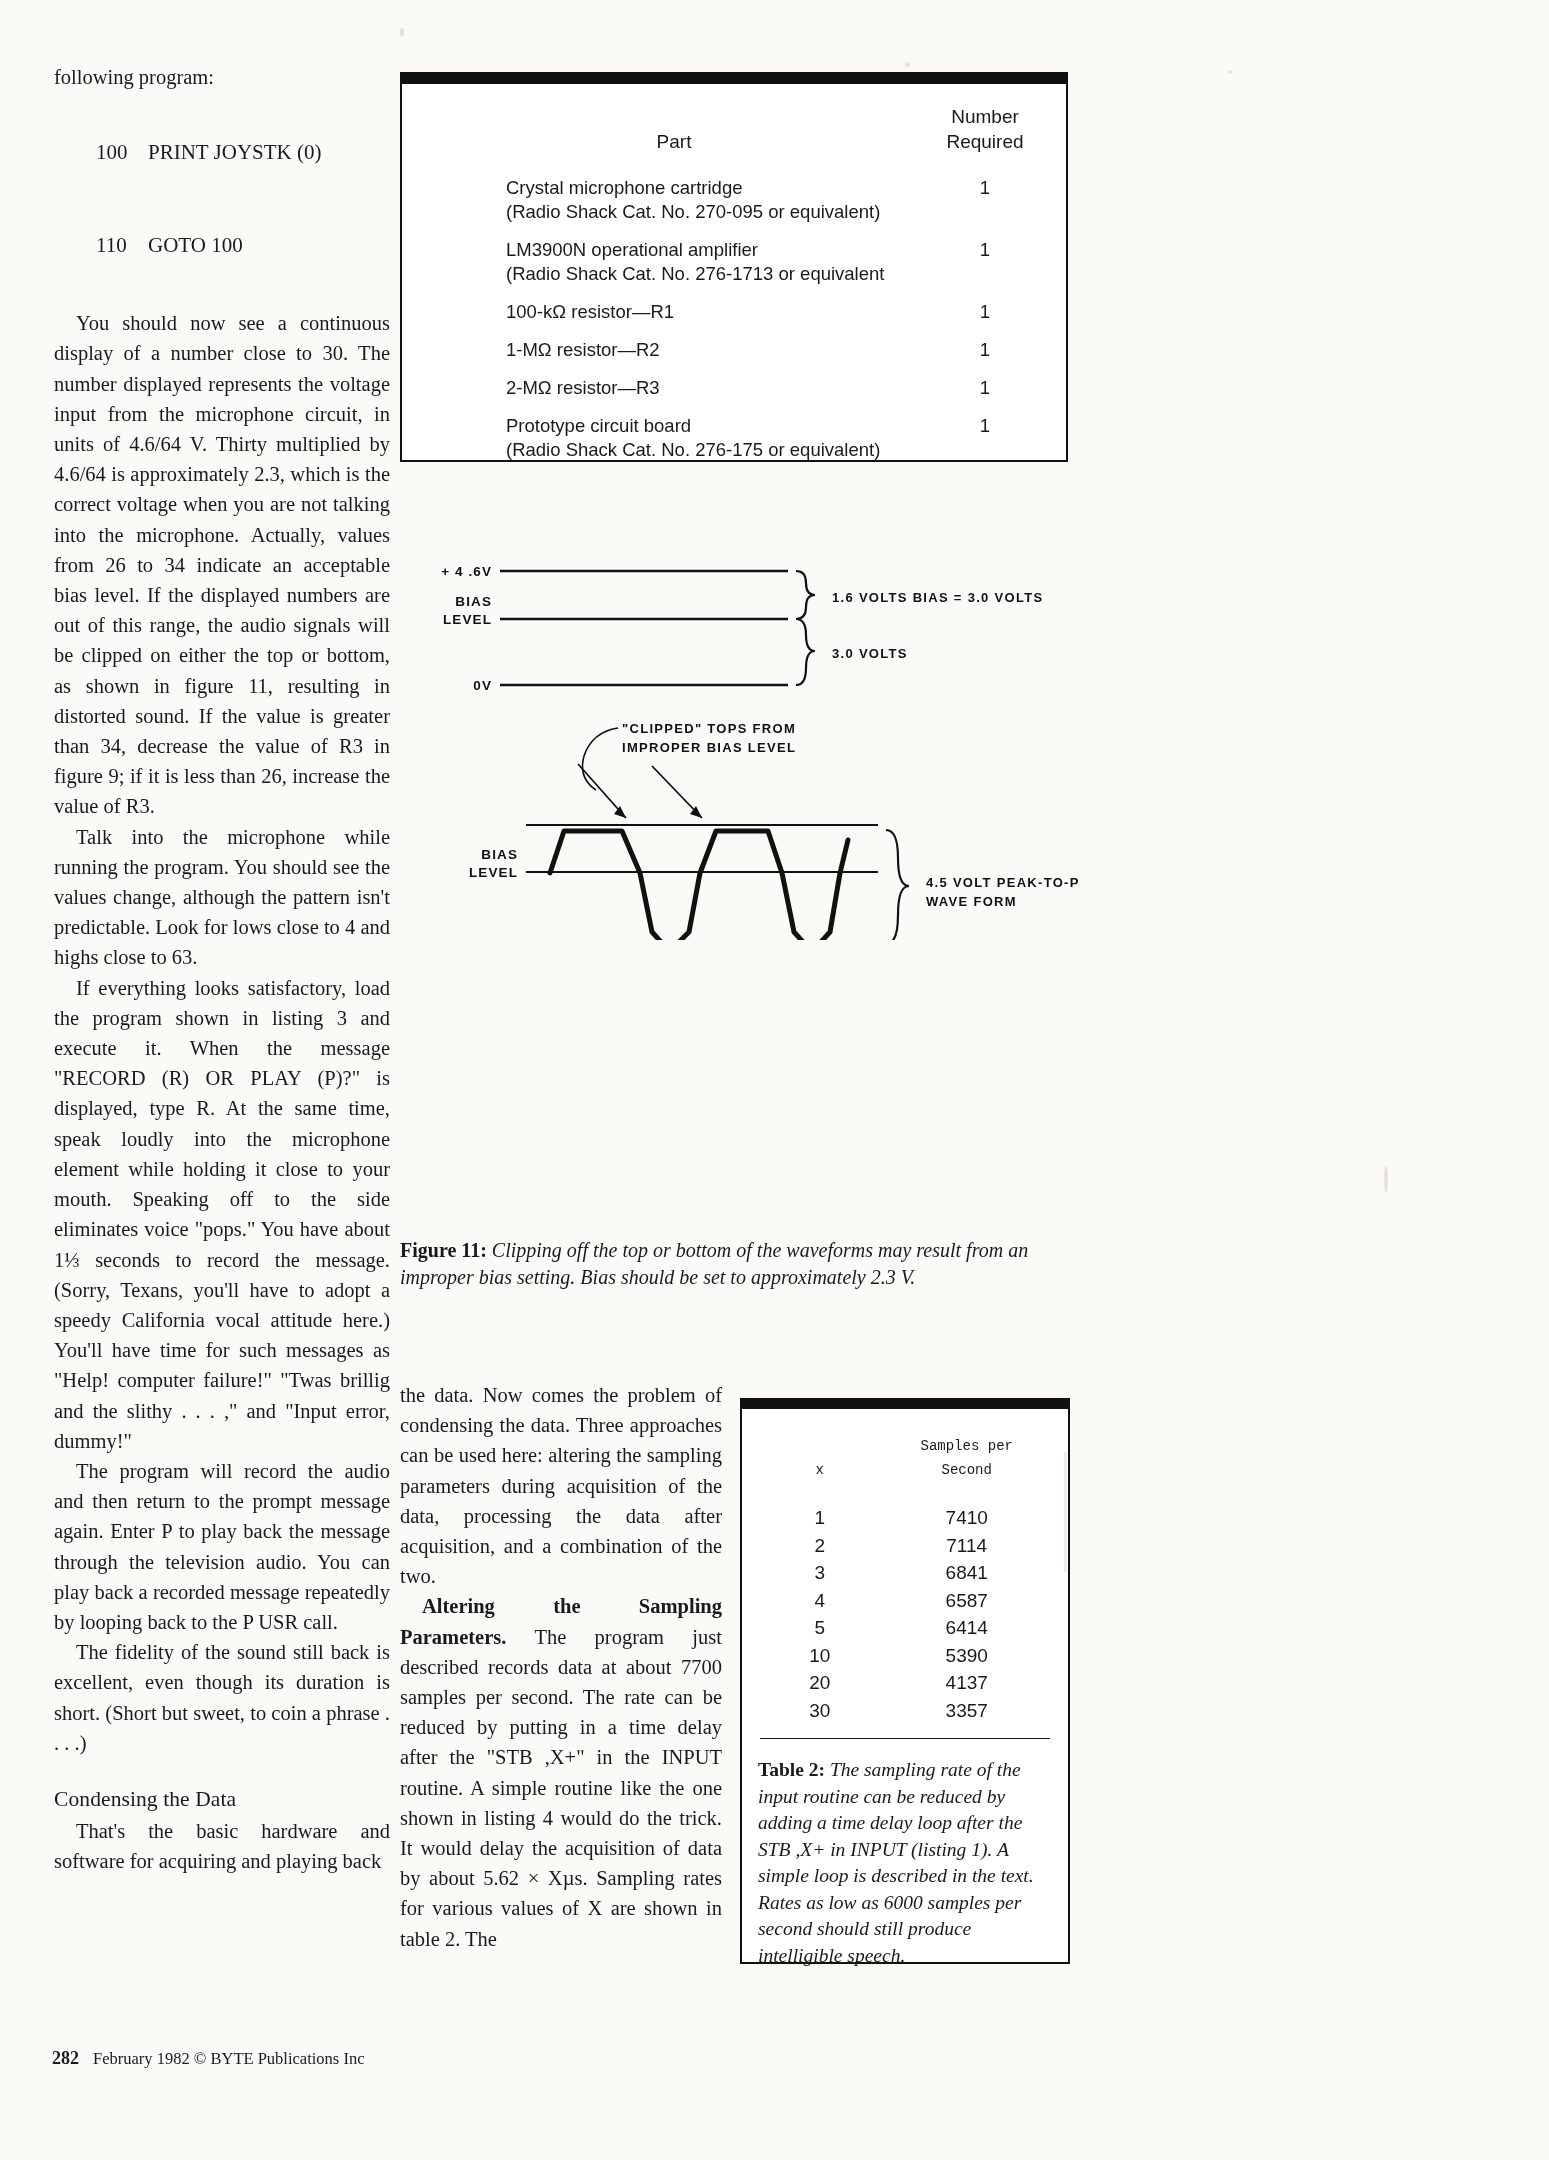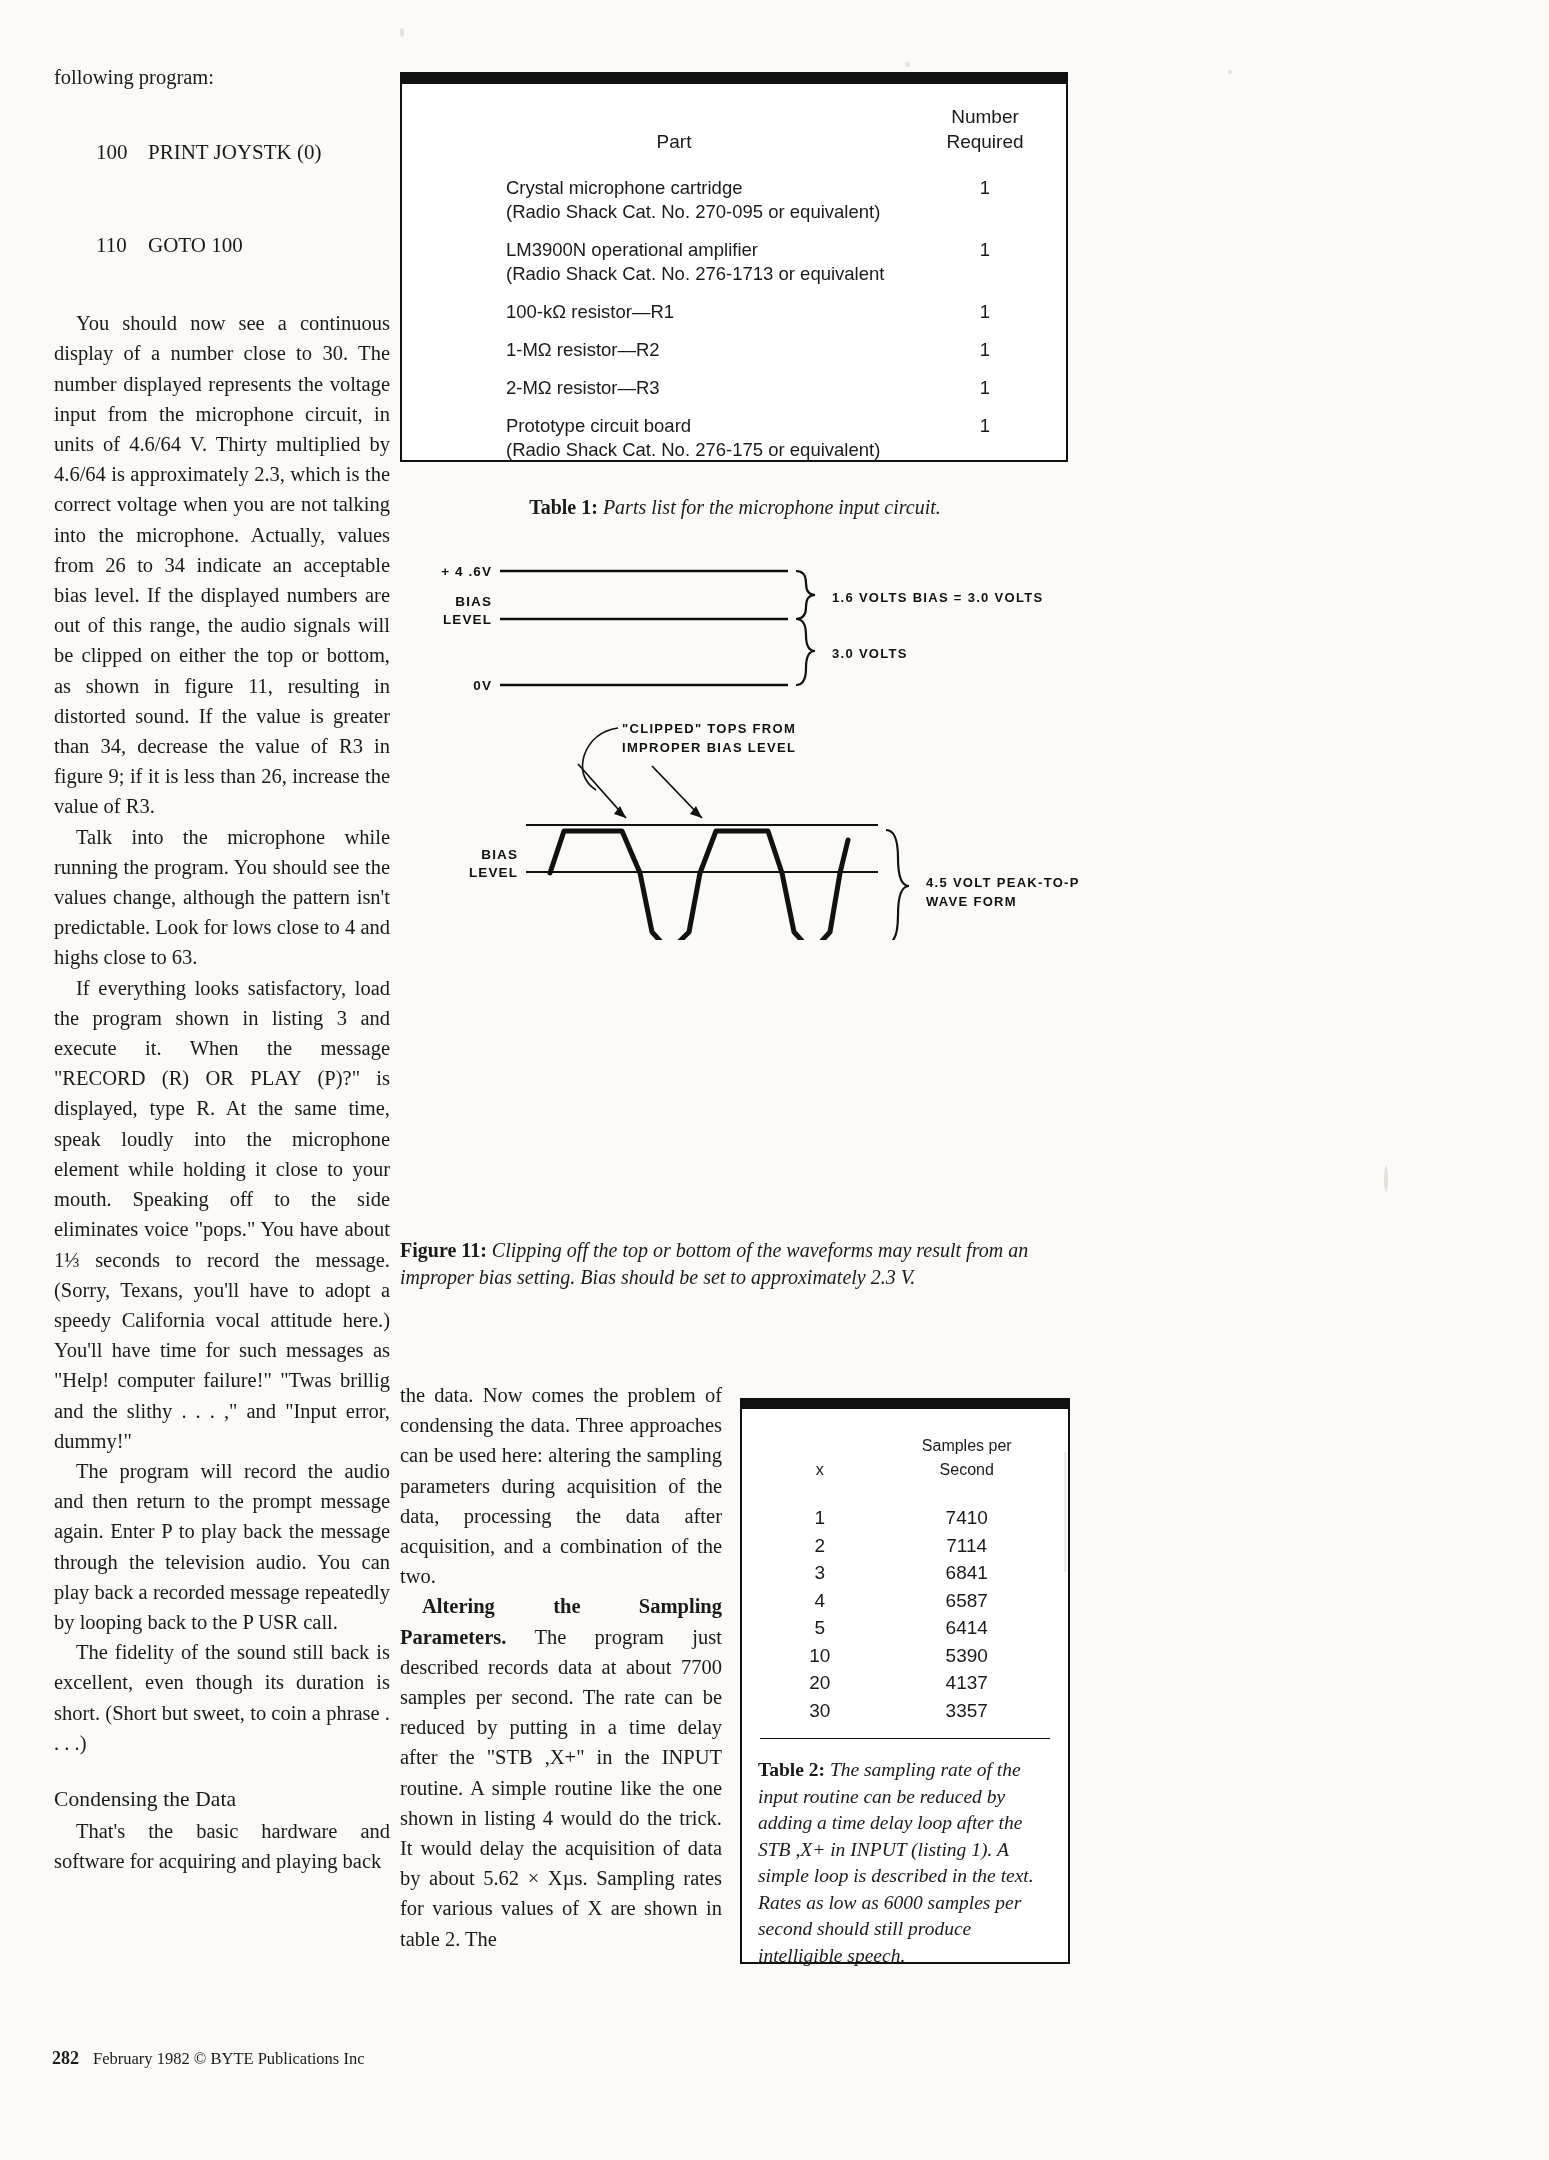--- a/index.html
+++ b/index.html
@@ -103,22 +103,22 @@
   #table2-box{
     position:absolute;left:740px;top:1398px;width:330px;height:566px;
     border:2px solid #111;background:#fff;box-sizing:border-box;
   }
   #table2-box:before{
     content:"";position:absolute;left:-2px;right:-2px;top:-2px;height:11px;background:#111;
   }
   #t2-inner{position:absolute;left:0;right:0;top:11px;bottom:0;padding:22px 16px 0 16px;}
   table.rates{width:100%;border-collapse:collapse;}
   table.rates th{
-    font-family:Liberation Sans, sans-serif;
-    font-weight:normal;font-size:16px;line-height:24px;
+    font-family:Liberation Mono, monospace;
+    font-weight:normal;font-size:14px;line-height:24px;
     padding-bottom:22px;vertical-align:bottom;
   }
   table.rates th.x-h{width:42%;text-align:center;}
   table.rates th.s-h{width:58%;text-align:center;}
   table.rates td{
     font-family:"Liberation Sans", sans-serif;
     font-size:19px;line-height:25.5px;text-align:center;
   }
   #t2-cap{
     margin-top:18px;
@@ -215,24 +215,20 @@
           <tr>
             <td class="p">
               <span>Prototype circuit board</span><br>
               <span>(Radio Shack Cat. No. 276-175 or equivalent)</span>
             </td>
             <td class="q">1</td>
           </tr>
         </tbody>
       </table>
 
-      <div class="cap" style="margin-top:18px;">
-        <b>Table 1:</b>
-        <i>Parts list for the microphone input circuit.</i>
-      </div>
     </div>
   </div>
 
   <div id="figure11">
     <svg width="680" height="400" viewBox="0 0 680 400" xmlns="http://www.w3.org/2000/svg">
 
       <text class="figtext" x="92" y="36" text-anchor="end">+ 4 .6V</text>
       <line x1="100" y1="31" x2="388" y2="31" stroke="#111" stroke-width="2.6"></line>
 
       <text class="figtext" x="92" y="66" text-anchor="end">BIAS</text>

